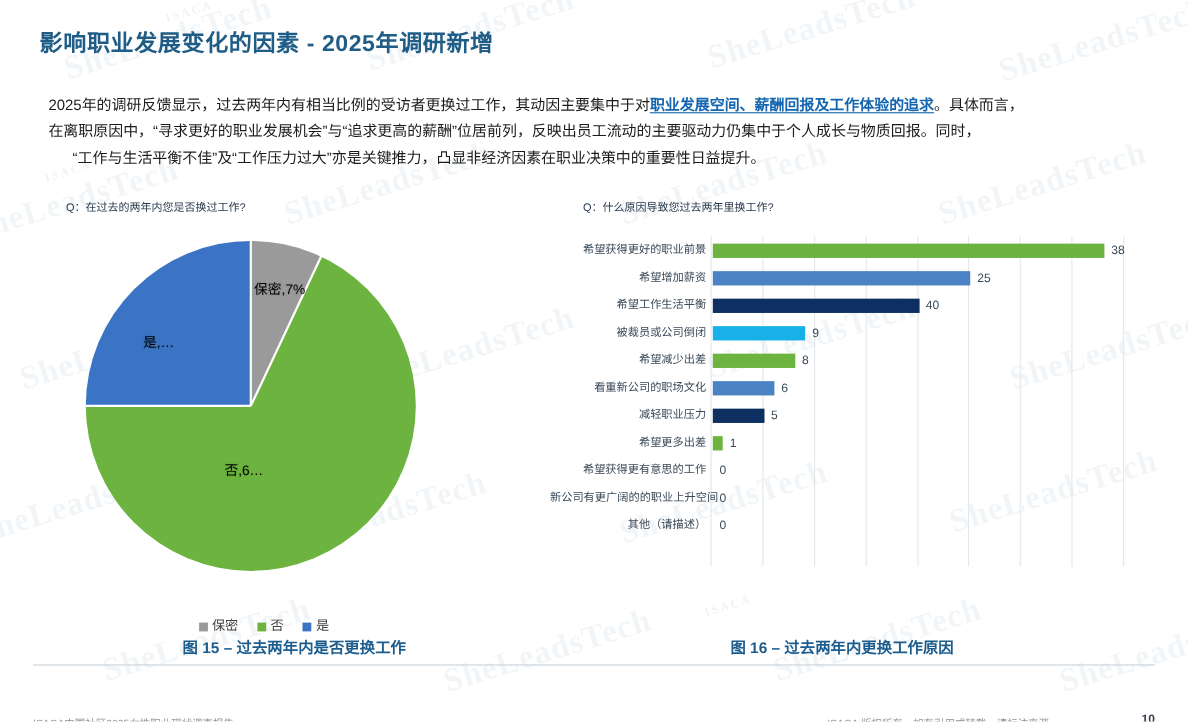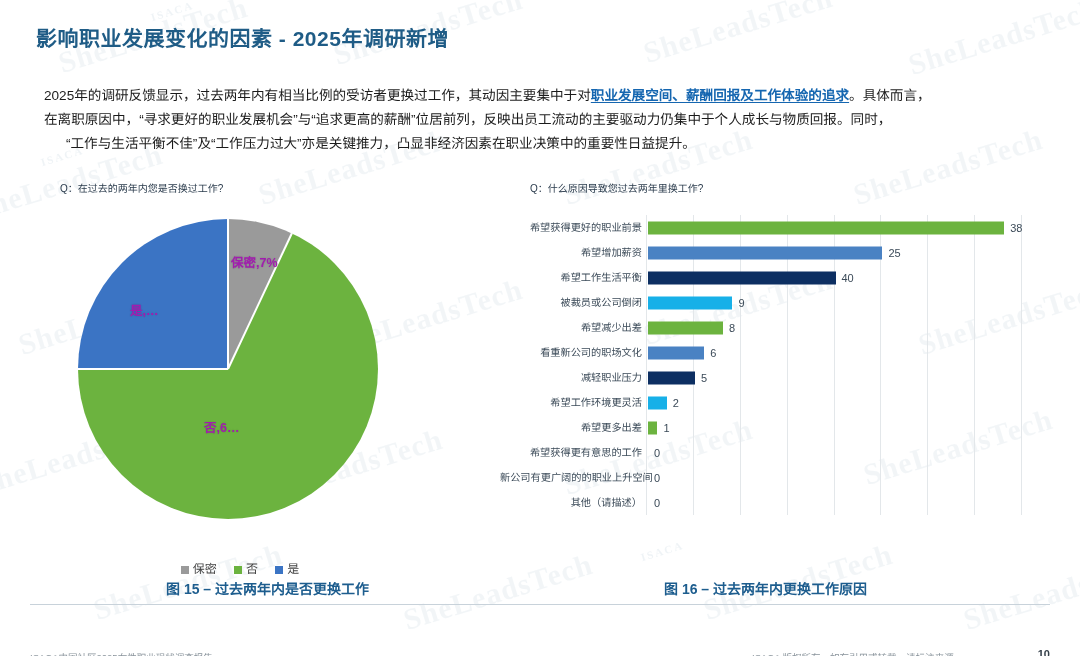--- a/index.html
+++ b/index.html
@@ -70,24 +70,23 @@
     background:
       conic-gradient(
         from 0deg,
         #9a9a9a 0deg 25.2deg,
         #6cb33f 25.2deg 270deg,
         #3b74c4 270deg 360deg
       );
   }
   .pie-sep{position:absolute;left:48px;top:6px;width:300px;height:300px;}
   .pie-label{
-    position:absolute;color:#a21caf;font-size:12.5px;
+    position:absolute;color:#000000;font-size:12.5px;
     white-space:nowrap;
     text-shadow:0 0 2px rgba(0,0,0,.18);
-    font-weight:bold;
   }
   .pl-mi{left:201px;top:39px;}
   .pl-shi{left:100px;top:87px;}
   .pl-fou{left:174px;top:204px;}
 
   .pie-legend{
     position:absolute;left:0;top:330px;width:420px;
     text-align:center;font-size:12px;color:#444;
   }
   .lg{display:inline-block;margin:16px 7px;white-space:nowrap;}
@@ -272,27 +271,20 @@
             </div>
           </div>
           <div class="brow">
             <div class="blabel">减轻职业压力</div>
             <div class="btrack">
               <div class="bseg" style="width: 46.875px; background: rgb(13, 47, 98);"></div>
               <div class="bval" style="left: 52.875px;">5</div>
             </div>
           </div>
           <div class="brow">
-            <div class="blabel">希望工作环境更灵活</div>
-            <div class="btrack">
-              <div class="bseg" style="width: 18.75px; background: rgb(23, 176, 232);"></div>
-              <div class="bval" style="left: 24.75px;">2</div>
-            </div>
-          </div>
-          <div class="brow">
             <div class="blabel">希望更多出差</div>
             <div class="btrack">
               <div class="bseg" style="width: 9.375px; background: rgb(108, 179, 63);"></div>
               <div class="bval" style="left: 15.375px;">1</div>
             </div>
           </div>
           <div class="brow">
             <div class="blabel">希望获得更有意思的工作</div>
             <div class="btrack">
               <div class="bval" style="left: 6px;">0</div>

